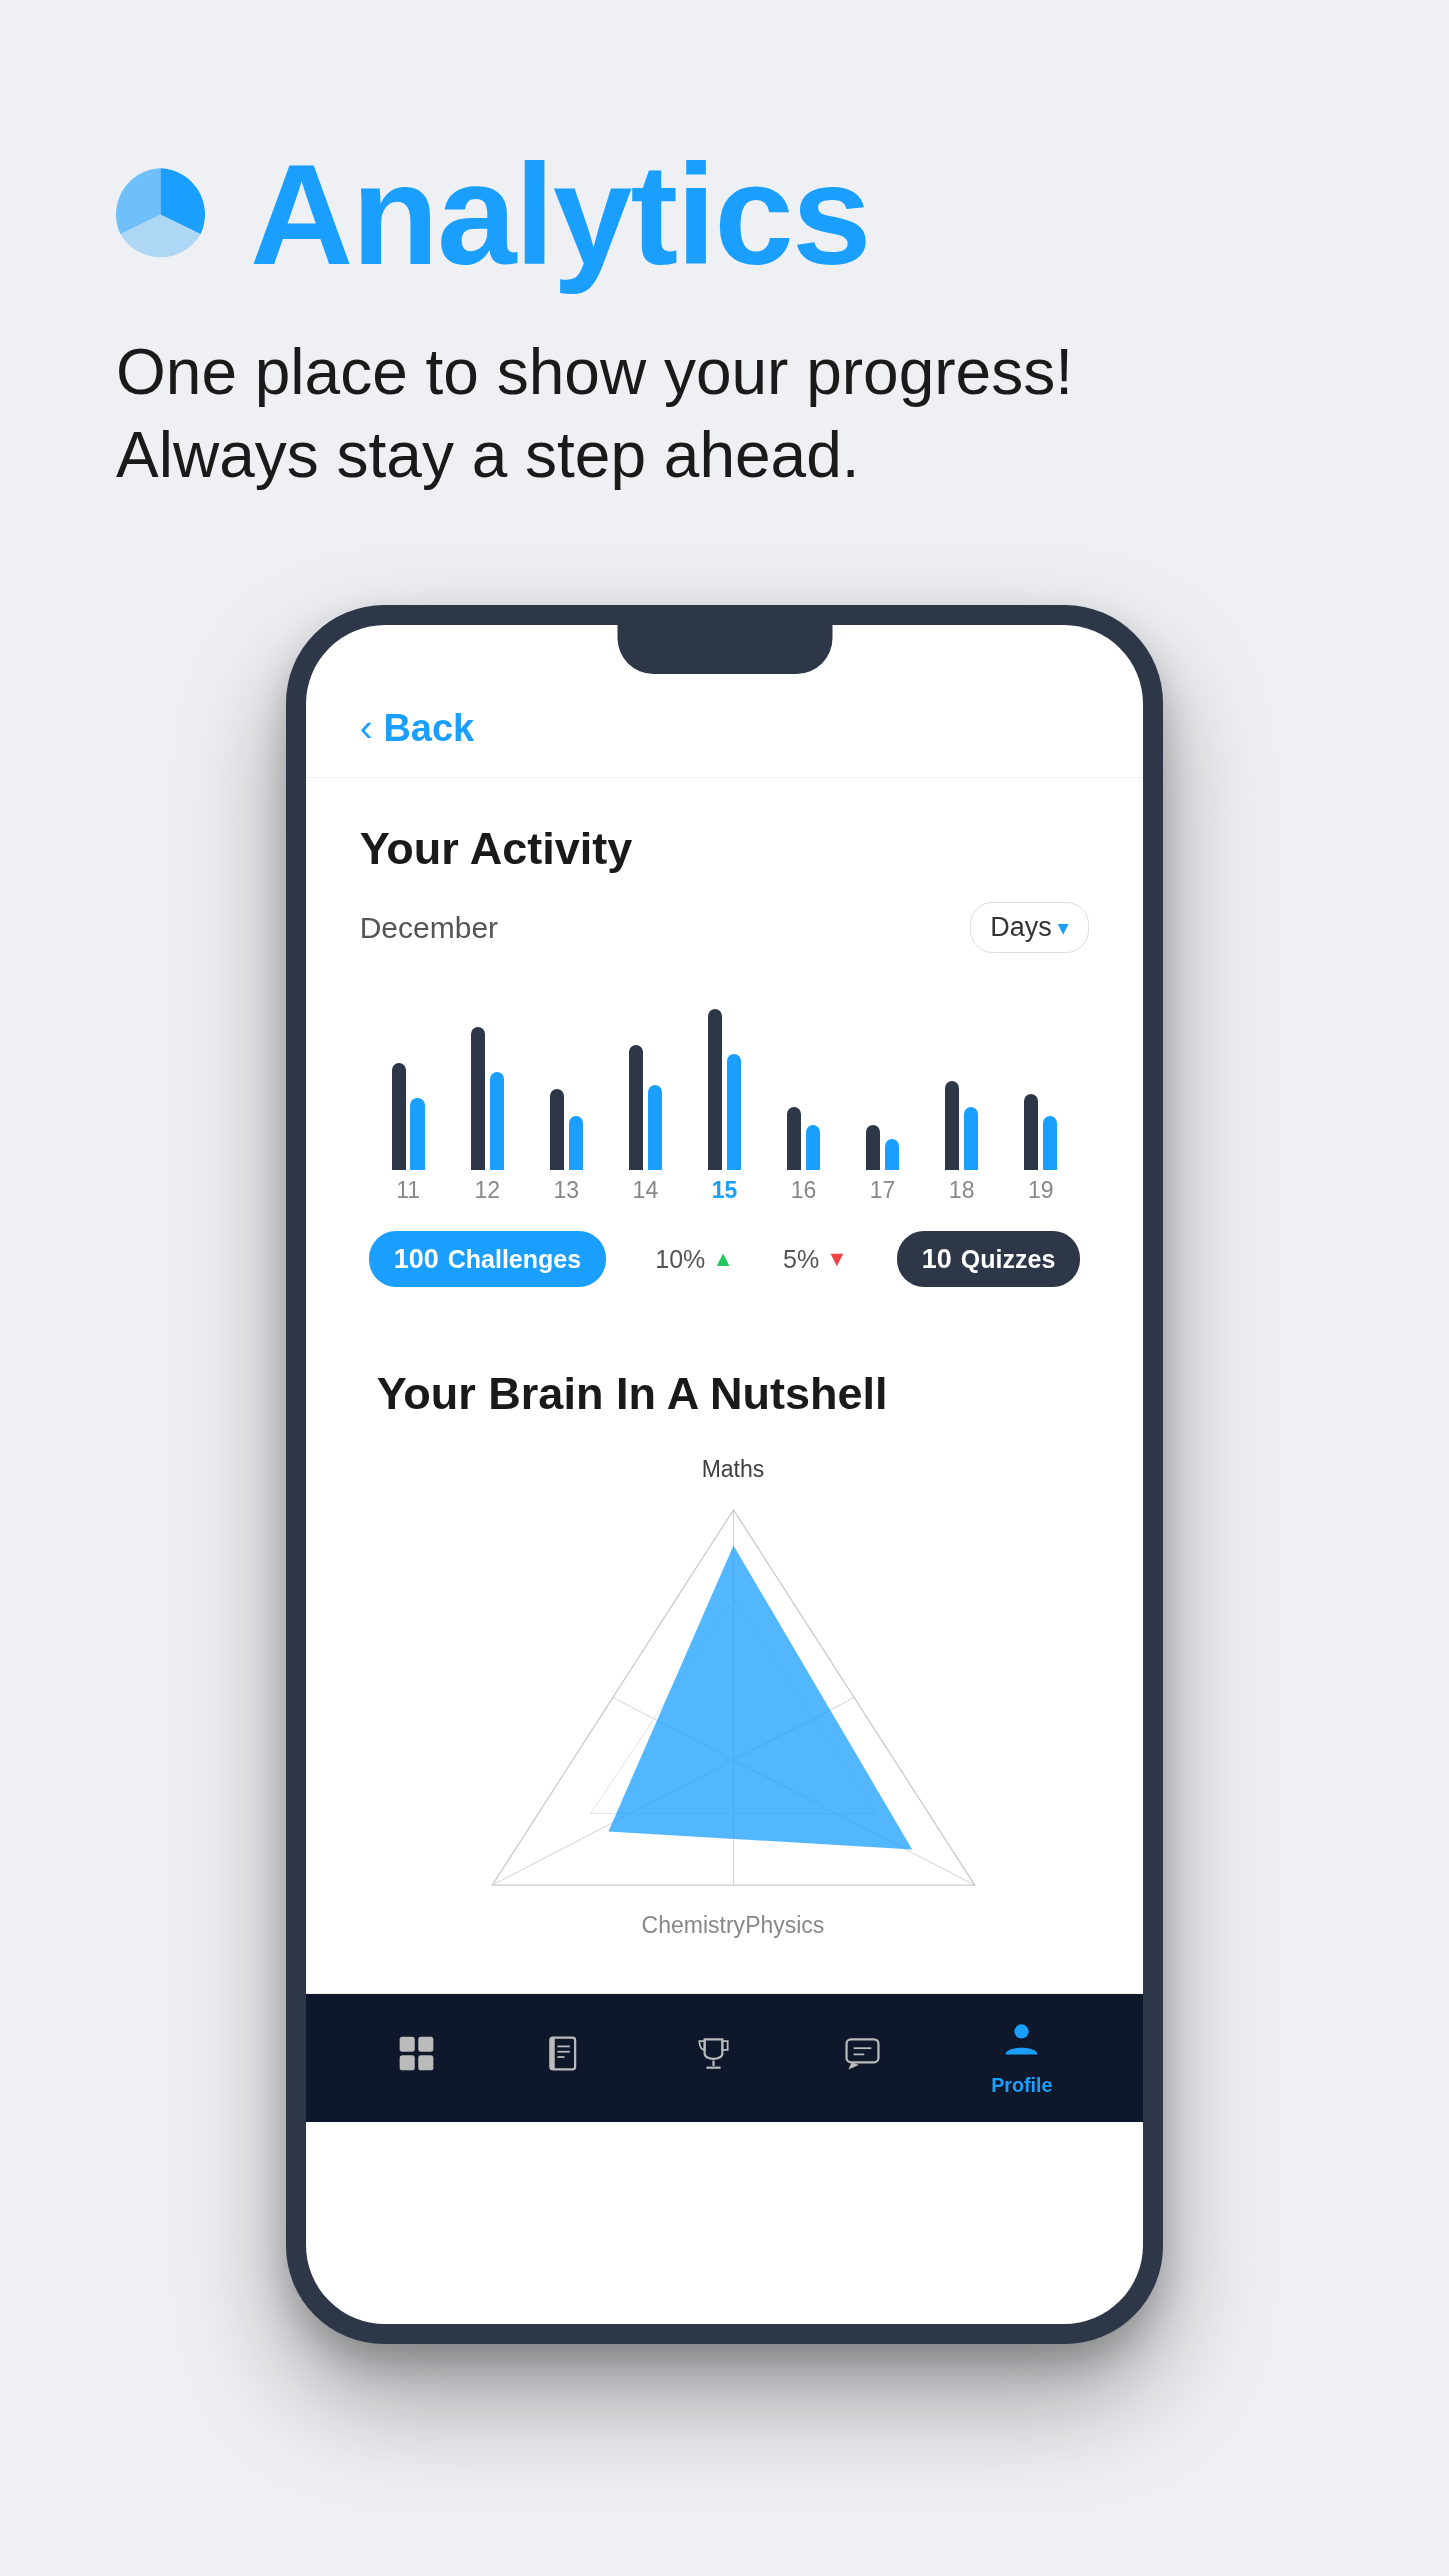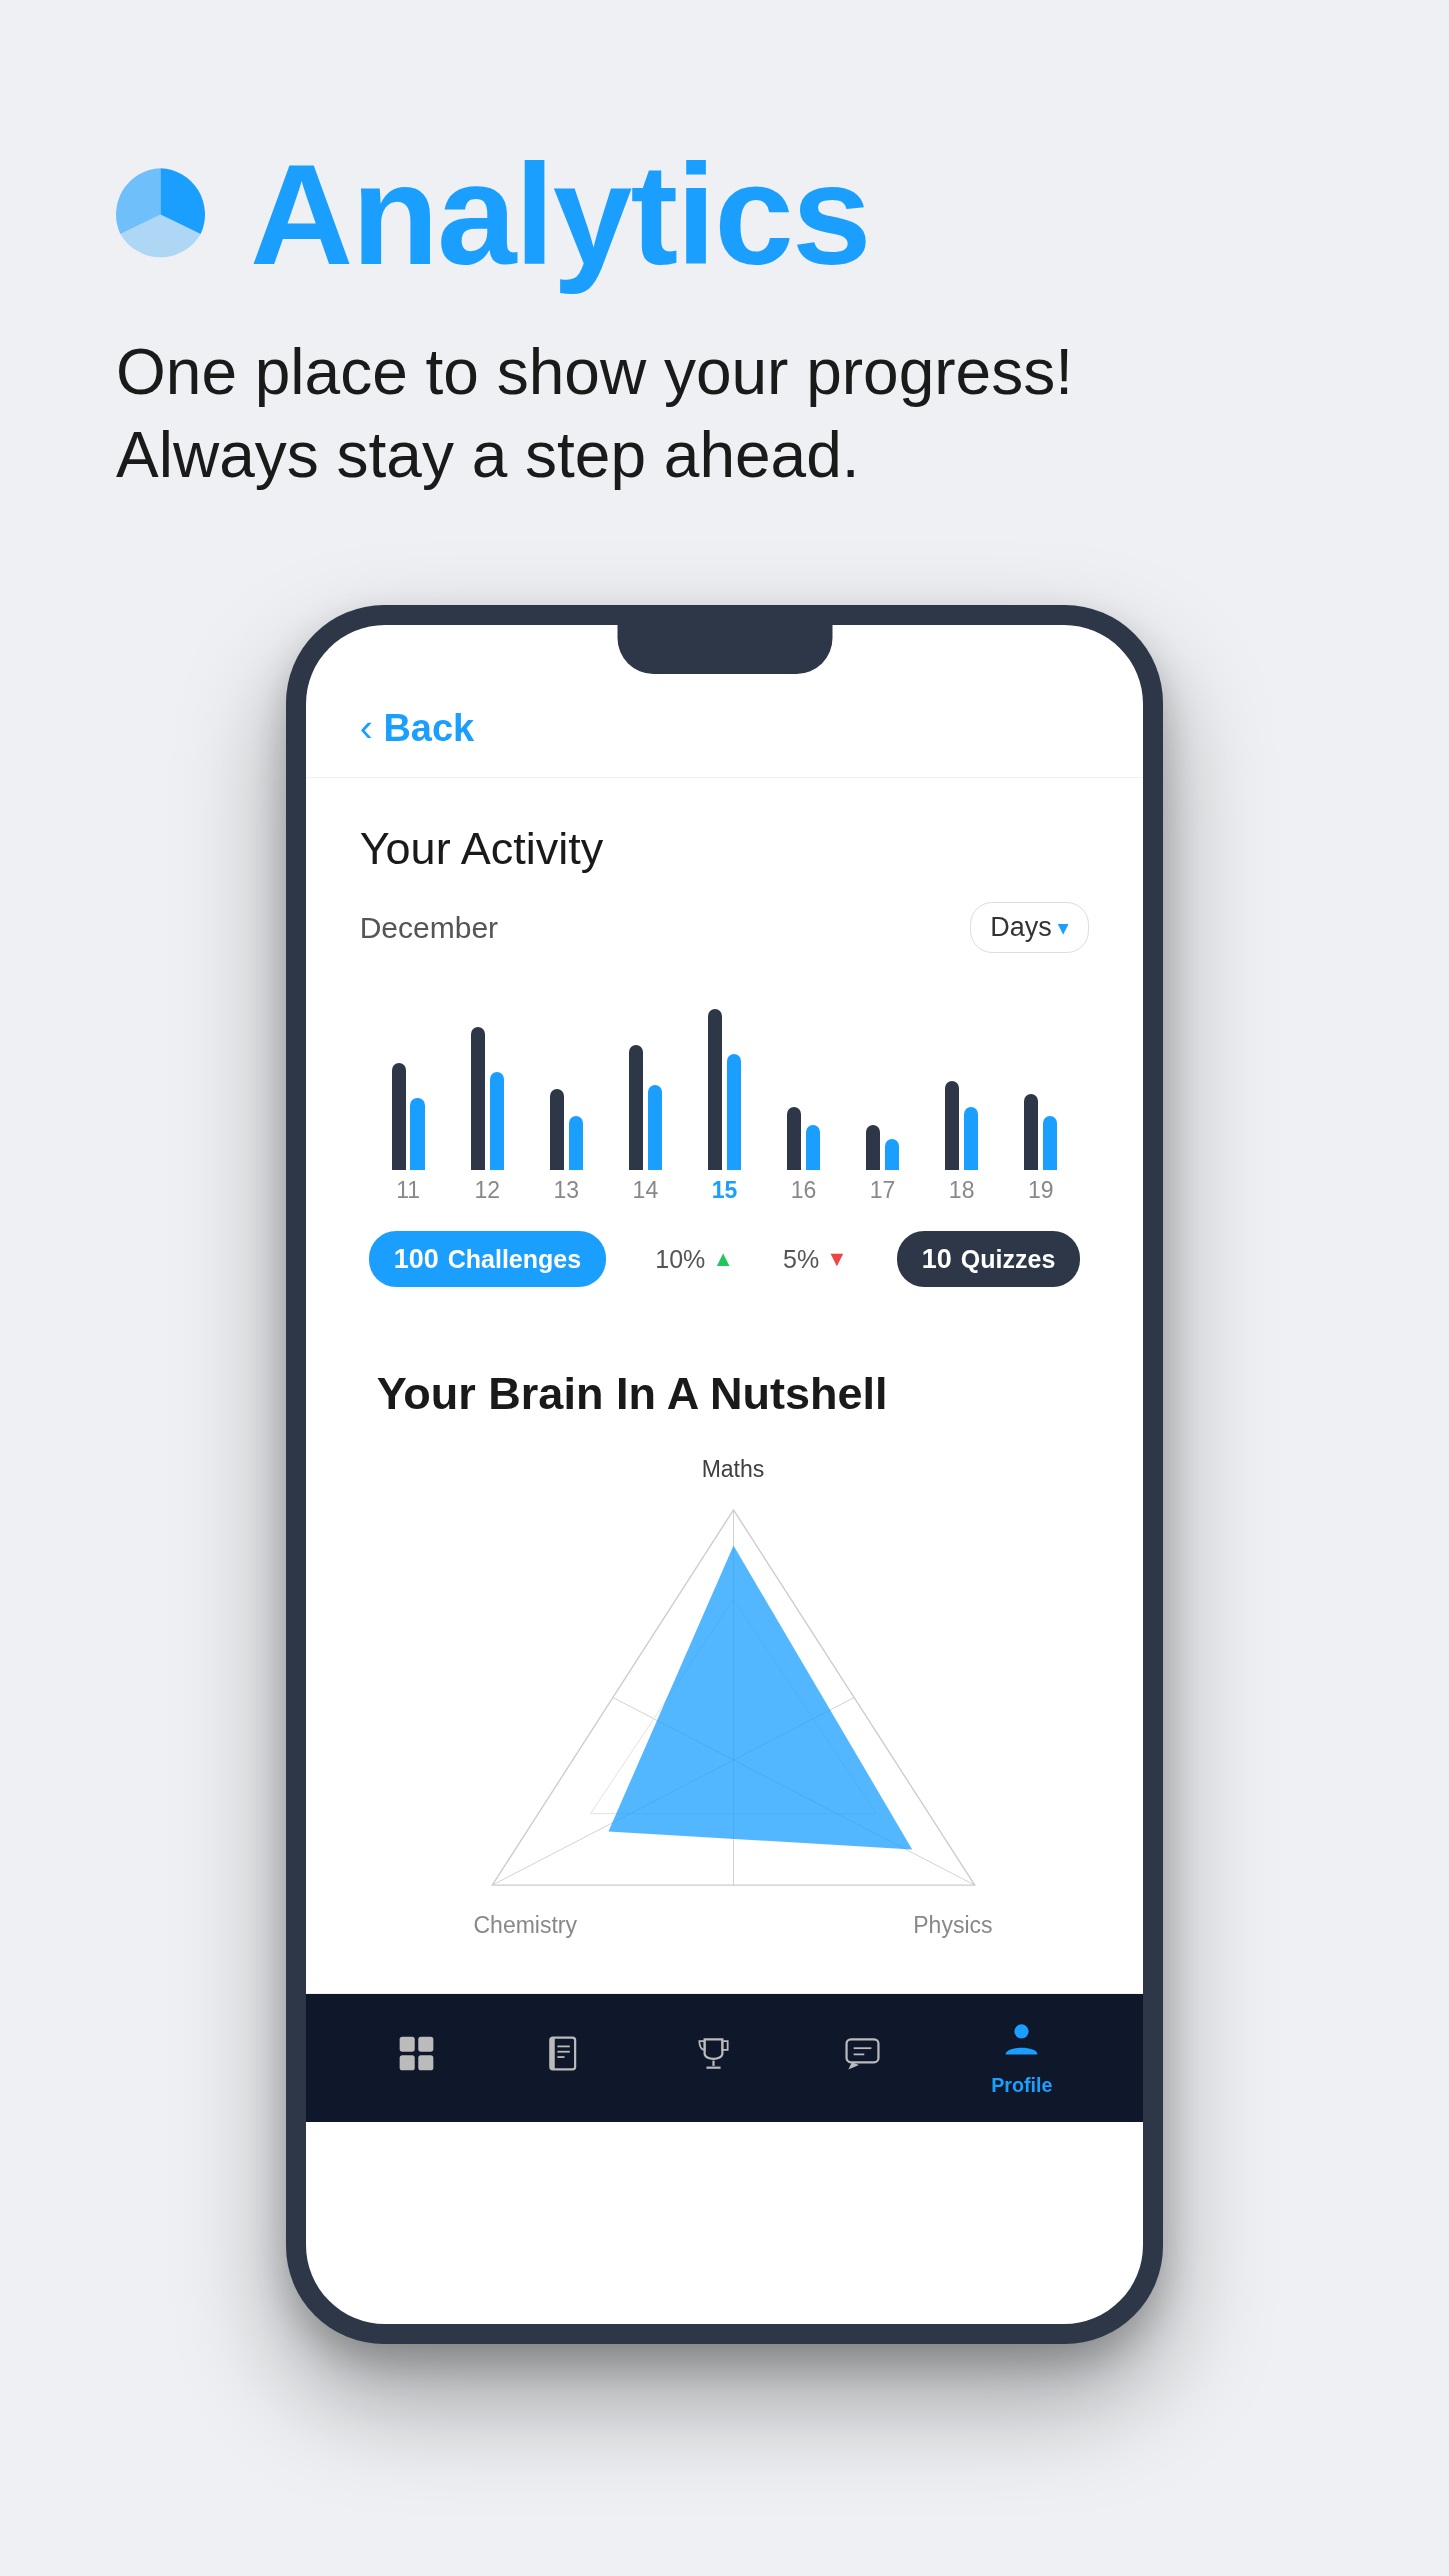--- a/index.html
+++ b/index.html
@@ -108,21 +108,21 @@
       font-weight: 300;
     }
 
     
     .activity-section {
       padding: 45px 54px 36px 54px;
     }
 
     .section-title {
       font-size: 45px;
-      font-weight: 400;
+      font-weight: 700;
       color: #1a1a1a;
       margin-bottom: 27px;
     }
 
     .activity-header {
       display: flex;
       justify-content: space-between;
       align-items: center;
       margin-bottom: 36px;
     }
@@ -276,21 +276,21 @@
     }
 
     .triangle-svg-wrapper {
       width: 519px;
       height: 411px;
       position: relative;
     }
 
     .triangle-labels-bottom {
       display: flex;
-      justify-content: space-between;
+      justify-content: center;
       width: 519px;
       margin-top: 9px;
     }
 
     .triangle-label-bottom {
       font-size: 23px;
       color: #888;
     }
 
     

